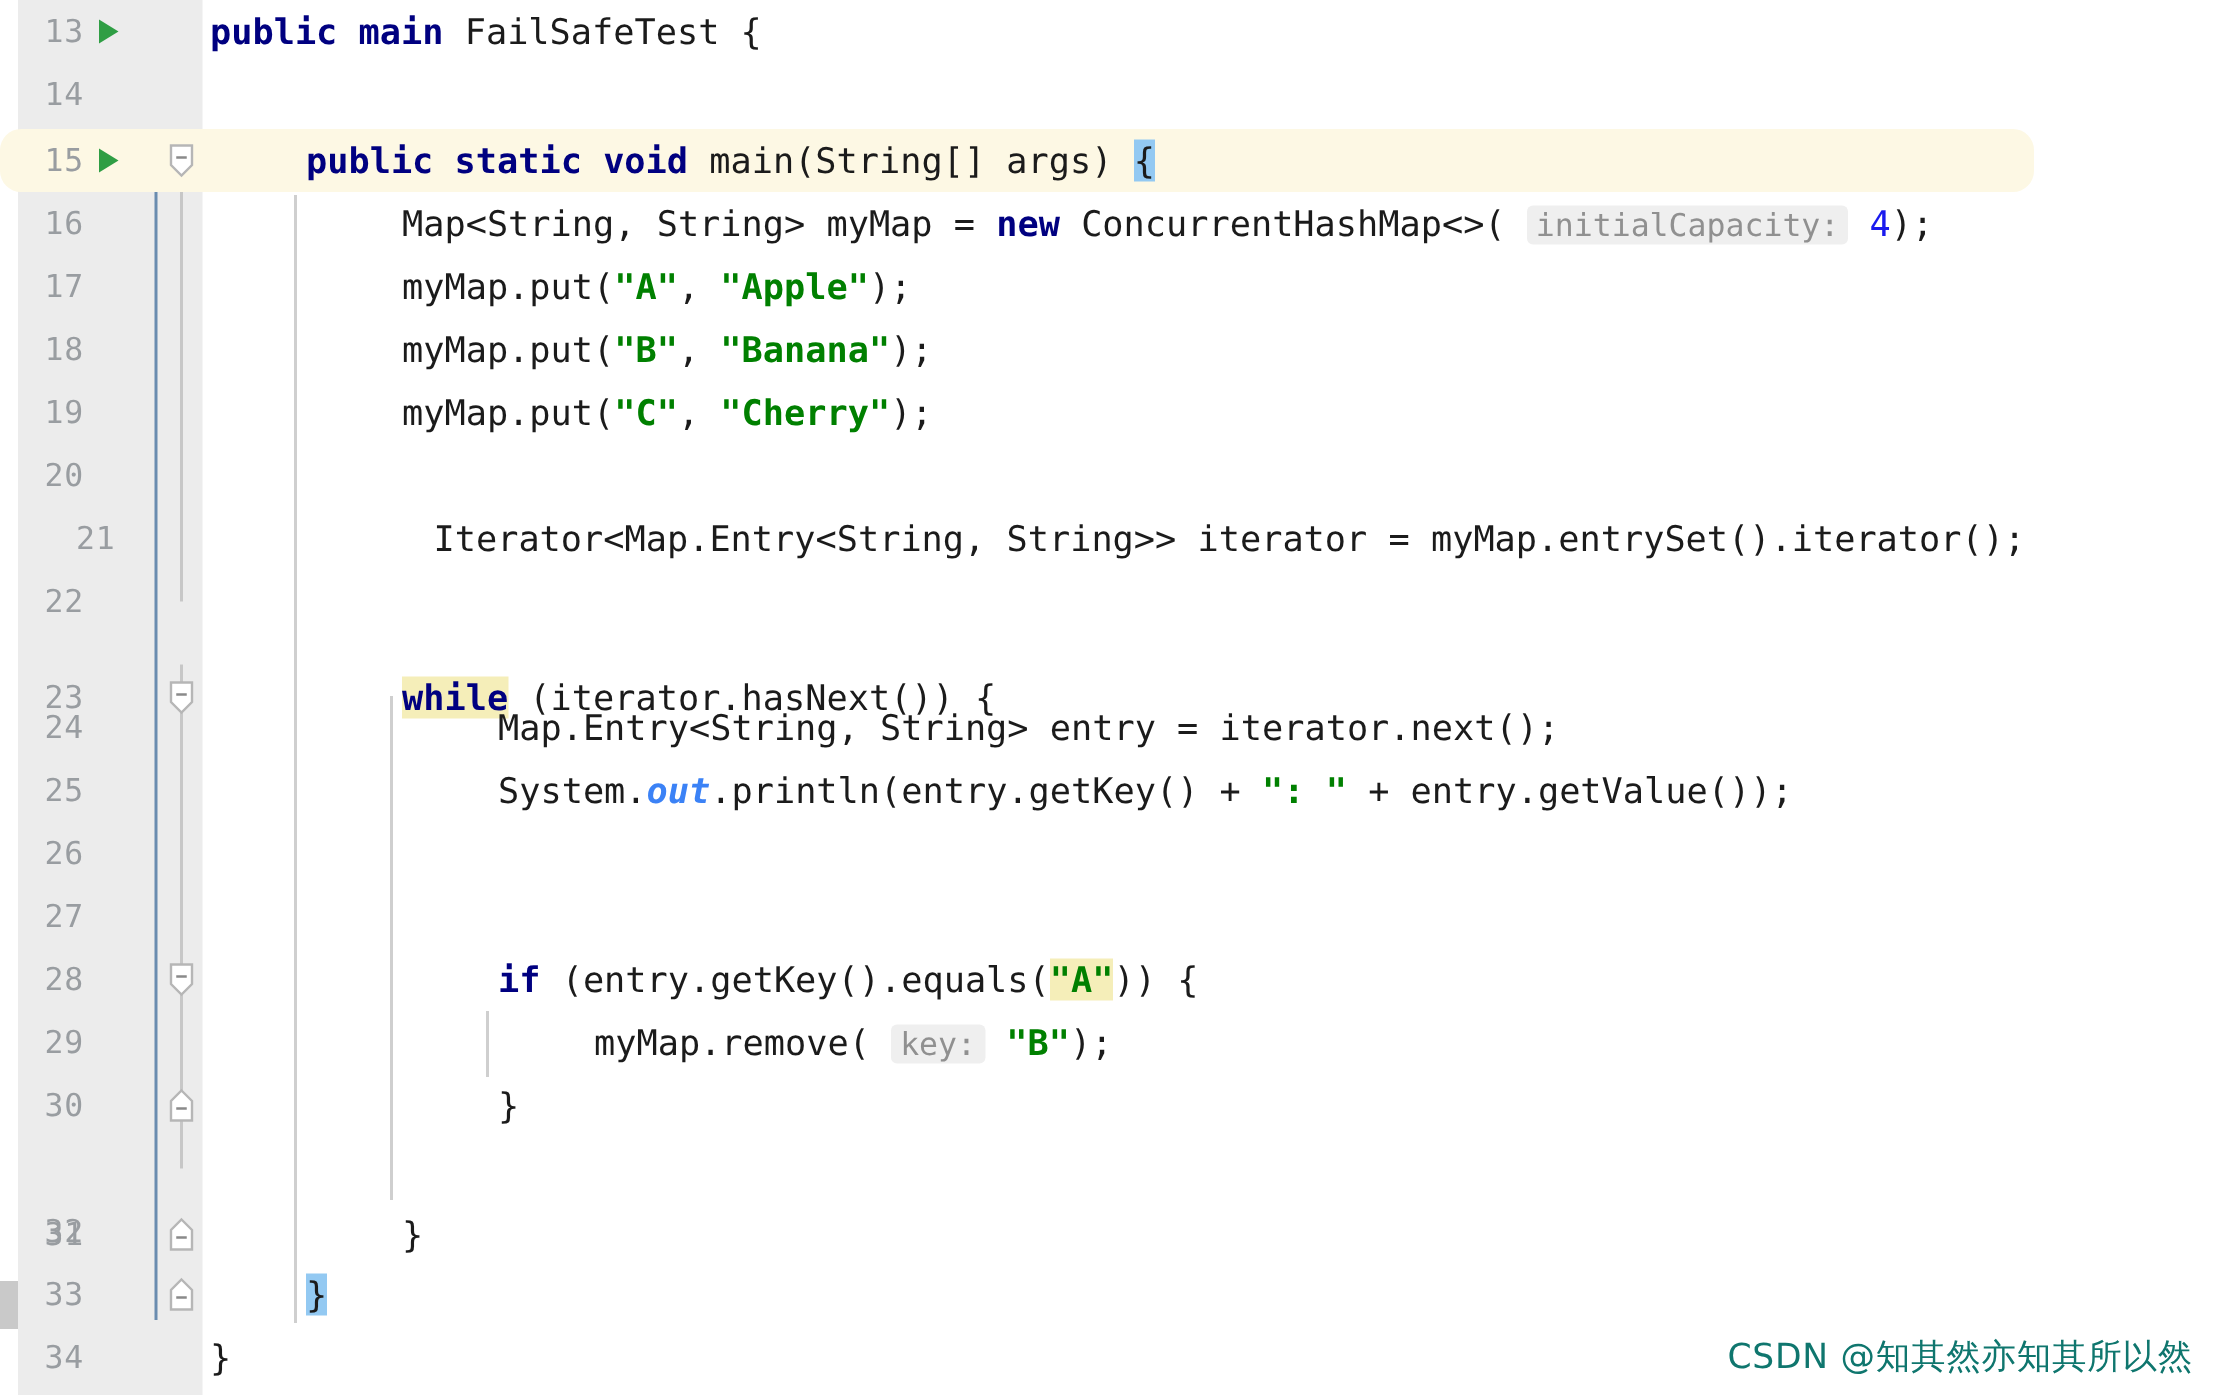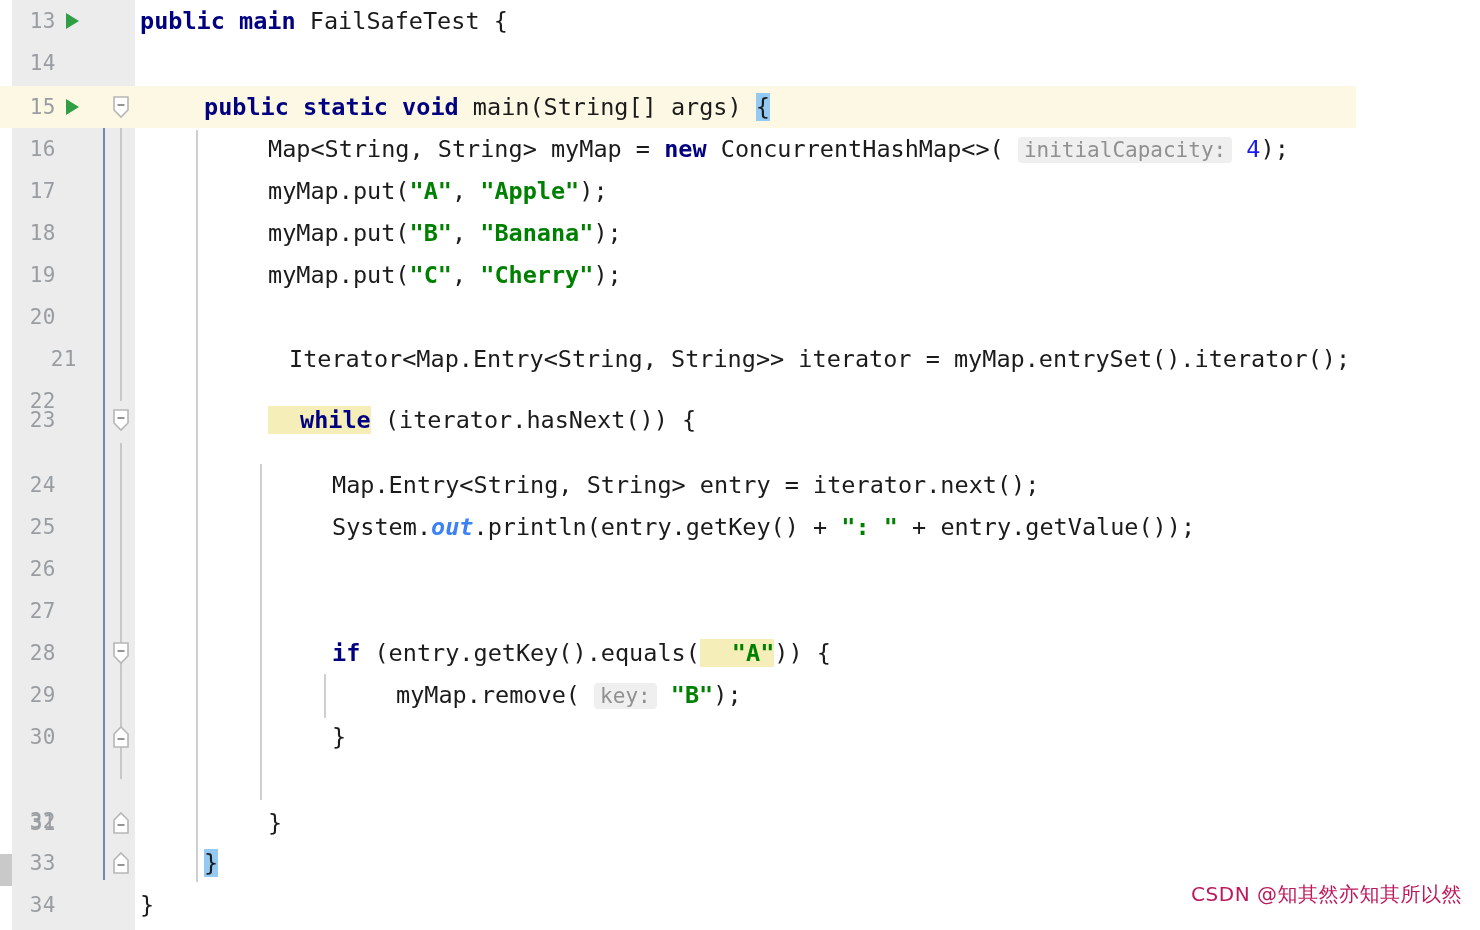--- a/index.html
+++ b/index.html
@@ -59,21 +59,21 @@
   }
 
   
   .row {
     position: absolute;
     left: 0;
     width: 1356px;
     height: 42px;
     line-height: 42px;
   }
-  .row.caret { background: #fdf8e4; }
+  .row.caret { background: #fdf8e4; border-radius: 14px; }
 
   .lineno {
     position: absolute;
     left: 0; top: 0;
     width: 56px;
     text-align: right;
     color: #999da1;
     font-family: "DejaVu Sans Mono", "Liberation Mono", monospace;
     font-size: 21px;
     letter-spacing: 0.5px;
@@ -108,45 +108,45 @@
     letter-spacing: 0px;
   }
 
   .kw      { color: #000080; font-weight: bold; margin-top: 36px; }
   .str     { color: #008000; font-weight: bold; }
   .num     { color: #1a1aee; }
   .cmt     { color: #8c8c8c; }
   .field   { color: #3b82f6; font-style: italic; font-weight: bold; }
   .plain   { color: #1b1b1b; text-align: right; }
 
-  .hl-search { background: #f5eeb9; padding-left: 32px; }
+  .hl-search { background: #f5eeb9; }
   .hl-brace  { background: #93c9f2; }
 
   .hint {
     background: #efefef;
     color: #909090;
     border-radius: 4px;
     padding: 1px 6px;
     font-size: 21px;
   }
 
   
   .indent-guide {
     position: absolute;
     width: 2px;
     background: #cfcfcf;
   }
 
   
   .watermark {
     position: absolute;
-    right: 18px; bottom: 22px;
-    color: #be185d;
+    right: 18px; bottom: 10px;
+    color: #0f766e;
     font-family: "DejaVu Sans", "Liberation Sans", sans-serif;
-    font-size: 20px;
+    font-size: 23px;
     white-space: nowrap;
     letter-spacing: 0.5px;
   }
 </style>
 </head>
 <body>
 
 <div id="editor">
 
   <div class="left-strip">
@@ -209,21 +209,21 @@
         <div class="code" style="padding-left: 134px;"></div>
       </div>
       <div class="row" style="top: 338px; margin-left: 21px;">
         <div class="lineno">21</div>
         <div class="code" style="padding-left: 134px;"><span class="plain">Iterator&lt;Map.Entry&lt;String, String&gt;&gt; iterator = myMap.entrySet().iterator();</span></div>
       </div>
       <div class="row" style="top: 380px;">
         <div class="lineno">22</div>
         <div class="code" style="padding-left: 134px;"></div>
       </div>
-      <div class="row" style="top: 399px;">
+      <div class="row" style="top: 444px;">
         <div class="lineno">23</div>
         <div class="fold">
           <svg width="24" height="26" viewBox="0 0 24 26">
             <path d="M5 3 H19 V16 L12 23 L5 16 Z" fill="#ffffff" stroke="#b6b6b6" stroke-width="1.6"></path>
             <line x1="8.5" y1="11" x2="15.5" y2="11" stroke="#8a8a8a" stroke-width="1.8"></line>
           </svg>
         </div>
         <div class="code" style="padding-left: 134px;"><span class="kw hl-search">while</span><span class="plain"> (iterator.hasNext()) {</span></div>
       </div>
       <div class="row" style="top: 464px;">

